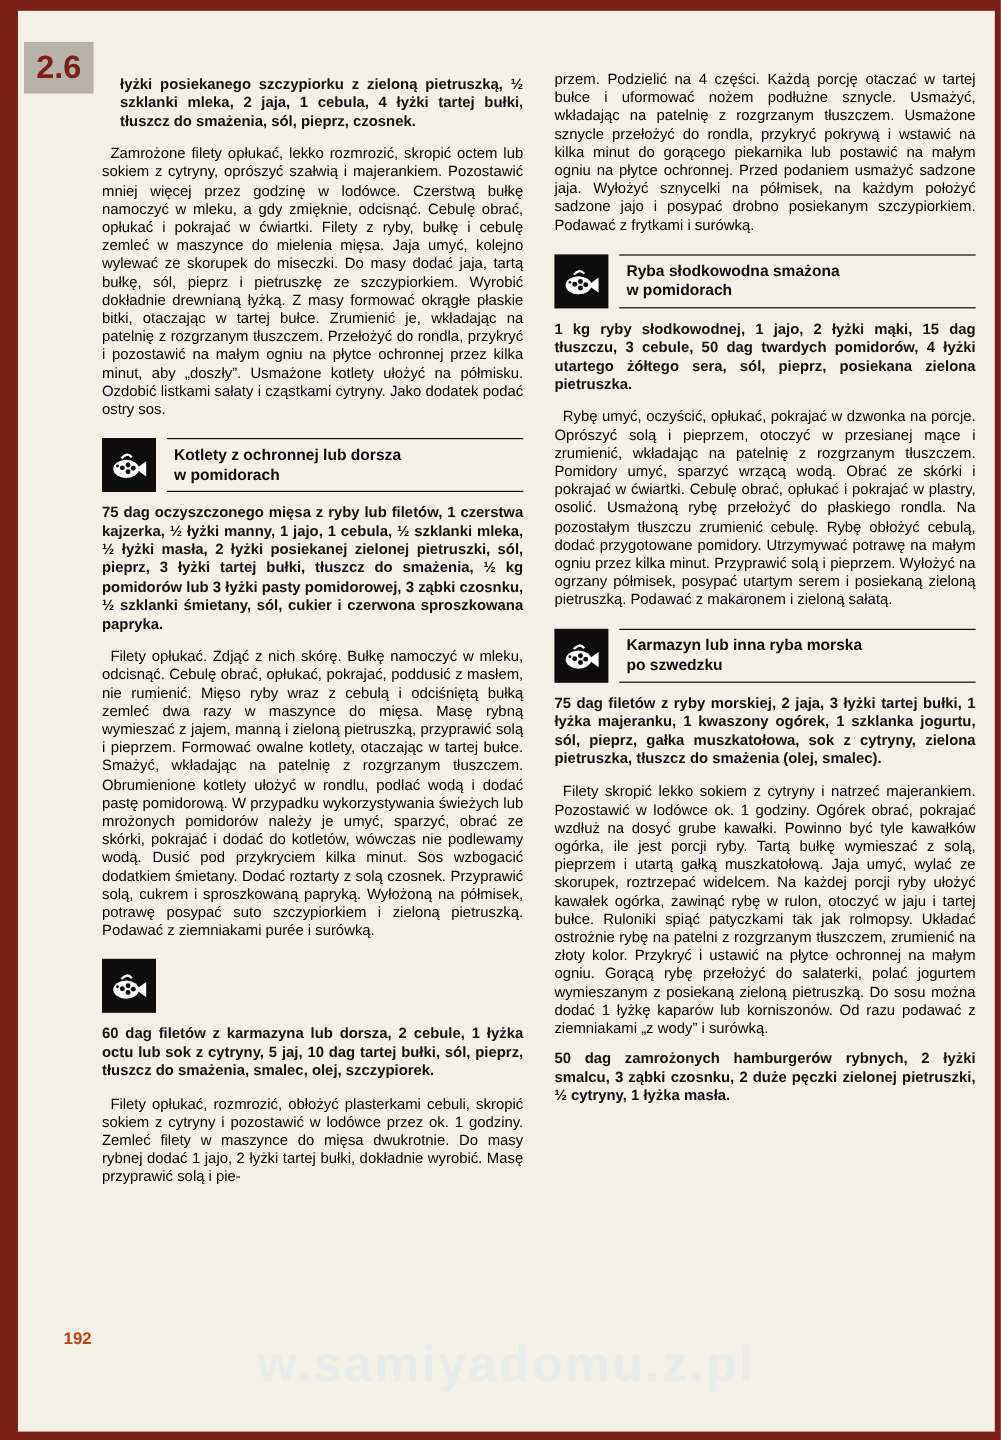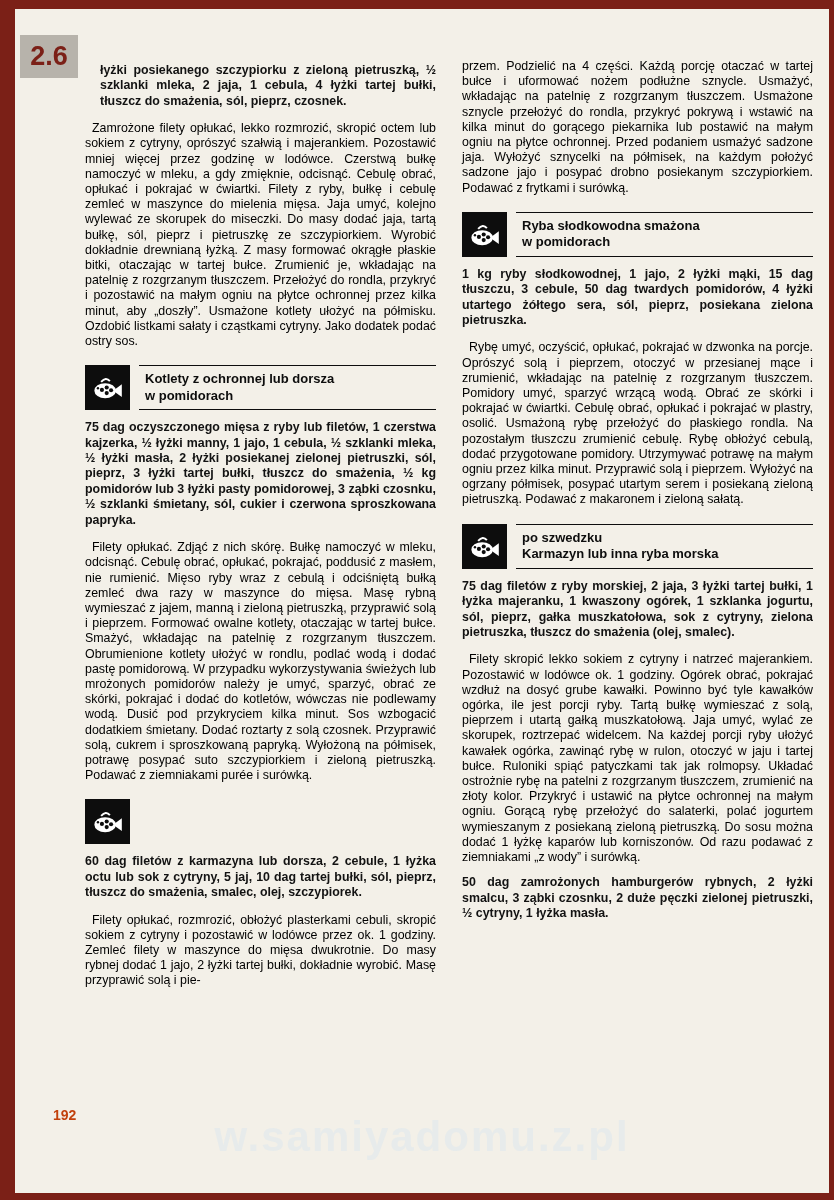--- a/index.html
+++ b/index.html
@@ -173,22 +173,22 @@
             <ellipse cx="19" cy="26" rx="13.5" ry="9.5" fill="#fff"></ellipse>
             <polygon points="29,26 40,18 40,34" fill="#fff"></polygon>
             <circle cx="15" cy="25" r="2.6" fill="#0d0d0d"></circle>
             <circle cx="21" cy="22" r="2.6" fill="#0d0d0d"></circle>
             <circle cx="21" cy="29" r="2.6" fill="#0d0d0d"></circle>
             <circle cx="26.5" cy="25.5" r="2.6" fill="#0d0d0d"></circle>
             <circle cx="10" cy="23" r="1.5" fill="#0d0d0d"></circle>
           </svg>
         </div>
         <div class="title-block">
+          <div class="title-line">Karmazyn lub inna ryba morska</div>
           <div class="title-line">po szwedzku</div>
-          <div class="title-line">Karmazyn lub inna ryba morska</div>
         </div>
       </div>
 
       <div class="ingredients">75 dag filetów z ryby morskiej, 2 jaja, 3 łyżki tartej bułki, 1 łyżka majeranku, 1 kwaszony ogórek, 1 szklanka jogurtu, sól, pieprz, gałka muszkatołowa, sok z cytryny, zielona pietruszka, tłuszcz do smażenia (olej, smalec).</div>
       <div class="body-text">Filety skropić lekko sokiem z cytryny i natrzeć majerankiem. Pozostawić w lodówce ok. 1 godziny. Ogórek obrać, pokrajać wzdłuż na dosyć grube kawałki. Powinno być tyle kawałków ogórka, ile jest porcji ryby. Tartą bułkę wymieszać z solą, pieprzem i utartą gałką muszkatołową. Jaja umyć, wylać ze skorupek, roztrzepać widelcem. Na każdej porcji ryby ułożyć kawałek ogórka, zawinąć rybę w rulon, otoczyć w jaju i tartej bułce. Ruloniki spiąć patyczkami tak jak rolmopsy. Układać ostrożnie rybę na patelni z rozgrzanym tłuszczem, zrumienić na złoty kolor. Przykryć i ustawić na płytce ochronnej na małym ogniu. Gorącą rybę przełożyć do salaterki, polać jogurtem wymieszanym z posiekaną zieloną pietruszką. Do sosu można dodać 1 łyżkę kaparów lub korniszonów. Od razu podawać z ziemniakami „z wody” i surówką.</div>
 
 
       <div class="ingredients">50 dag zamrożonych hamburgerów rybnych, 2 łyżki smalcu, 3 ząbki czosnku, 2 duże pęczki zielonej pietruszki, ½ cytryny, 1 łyżka masła.</div>
 
     </div>

